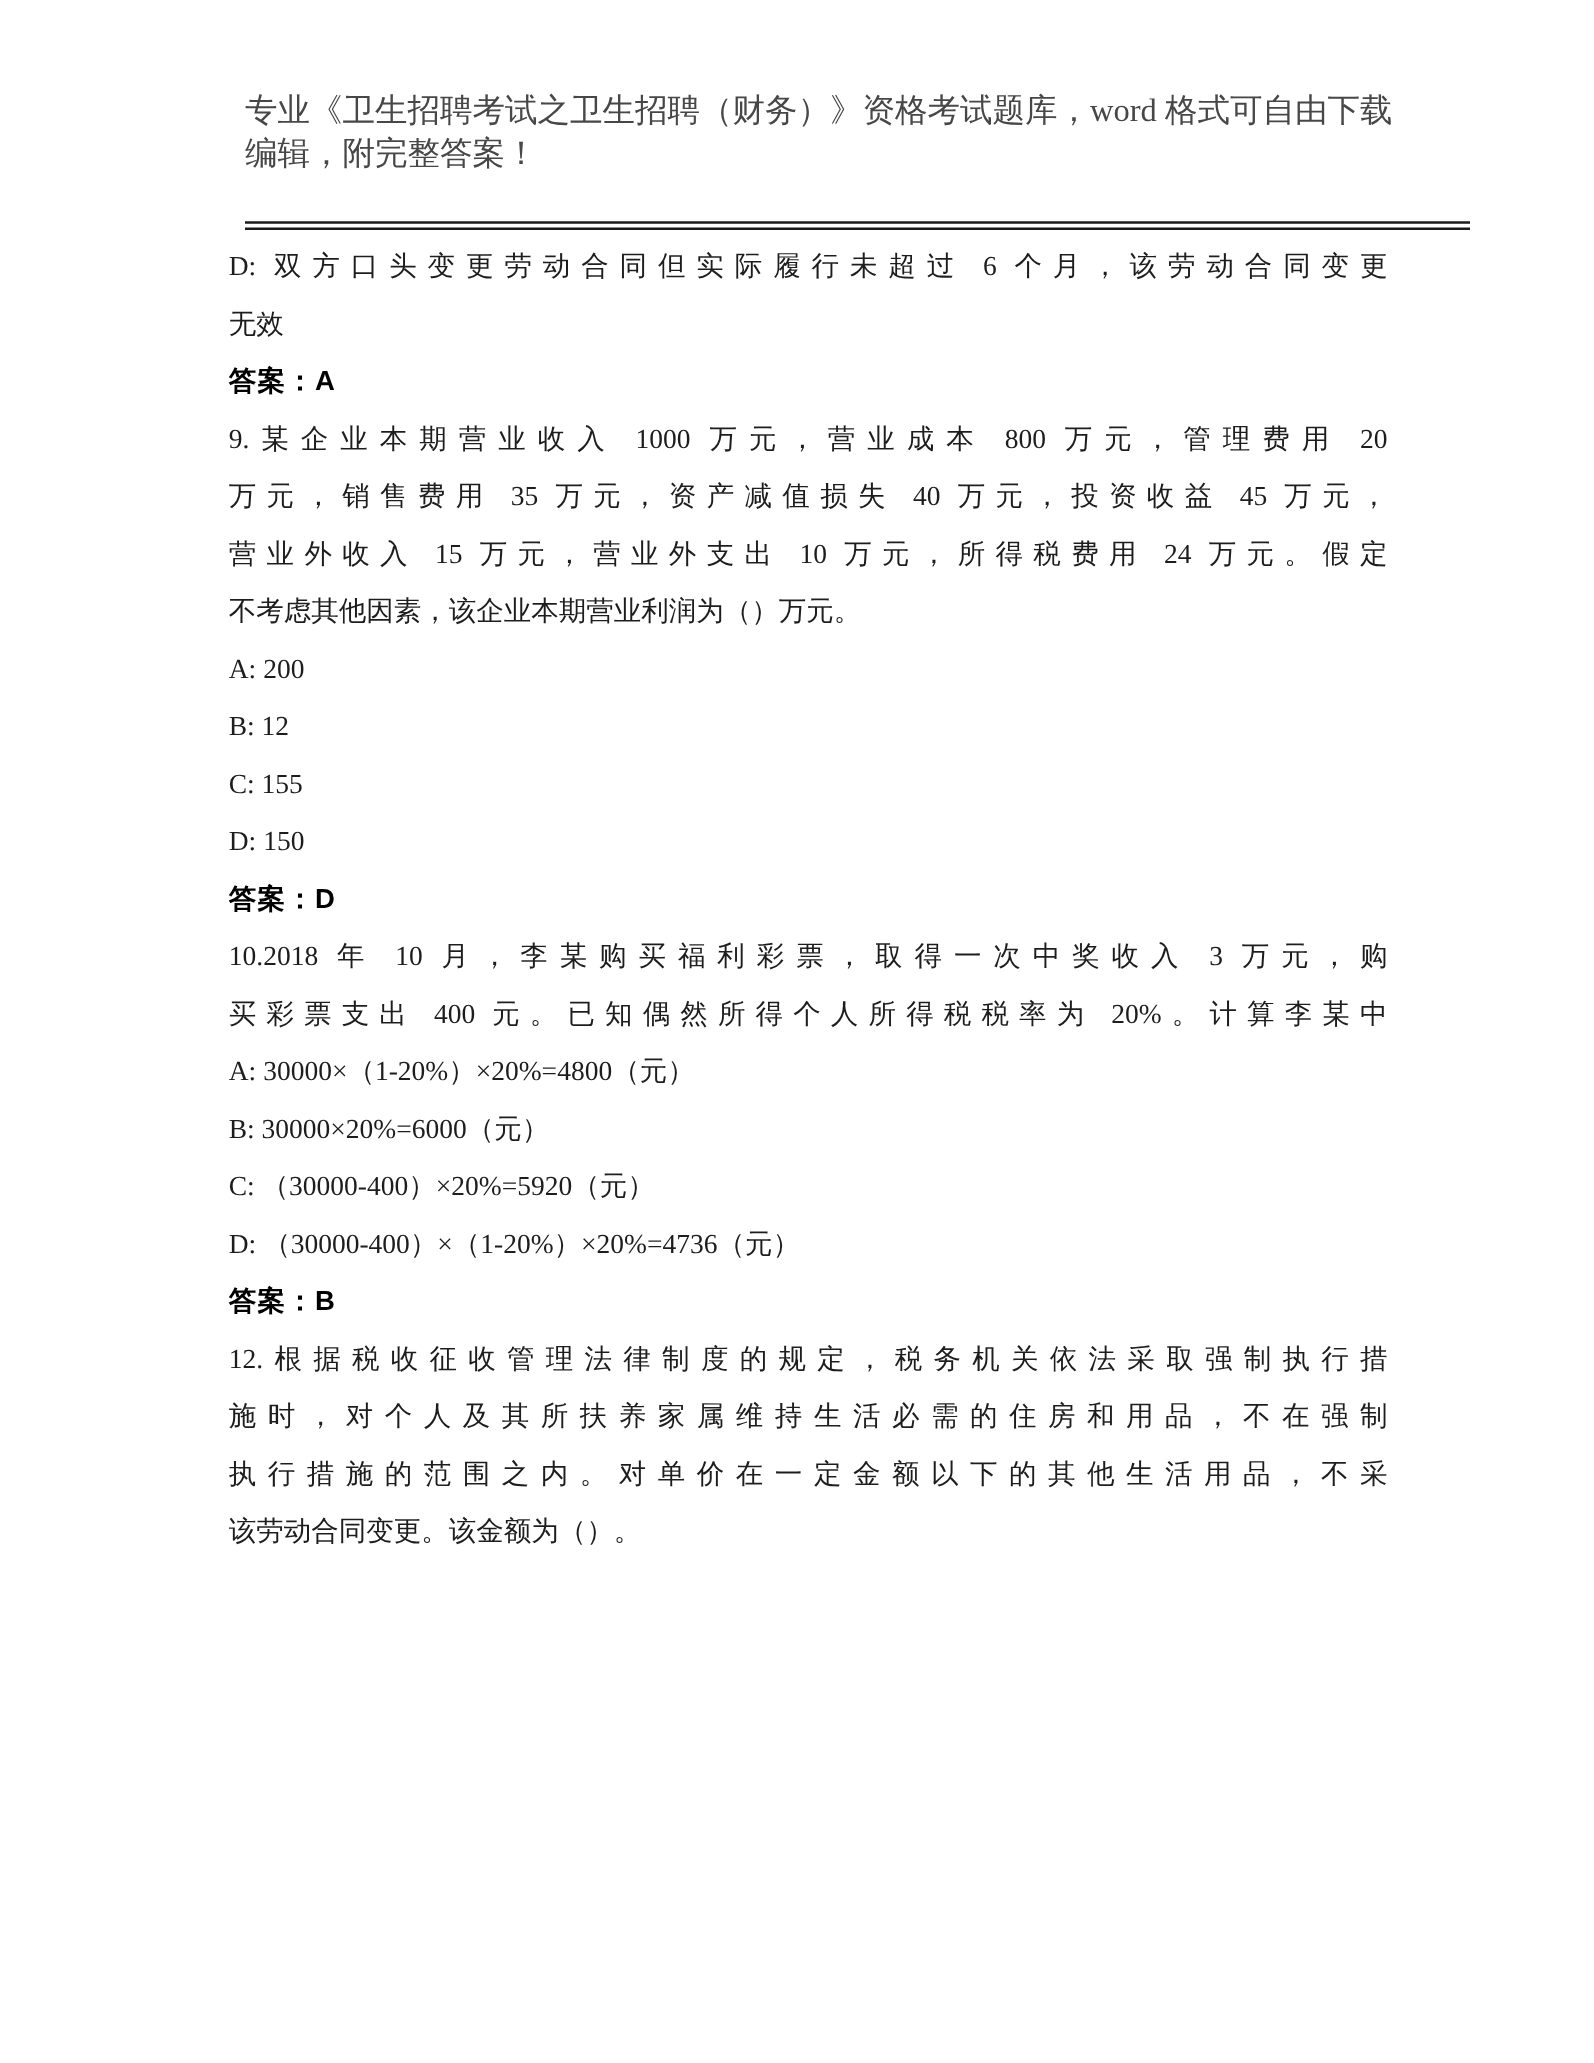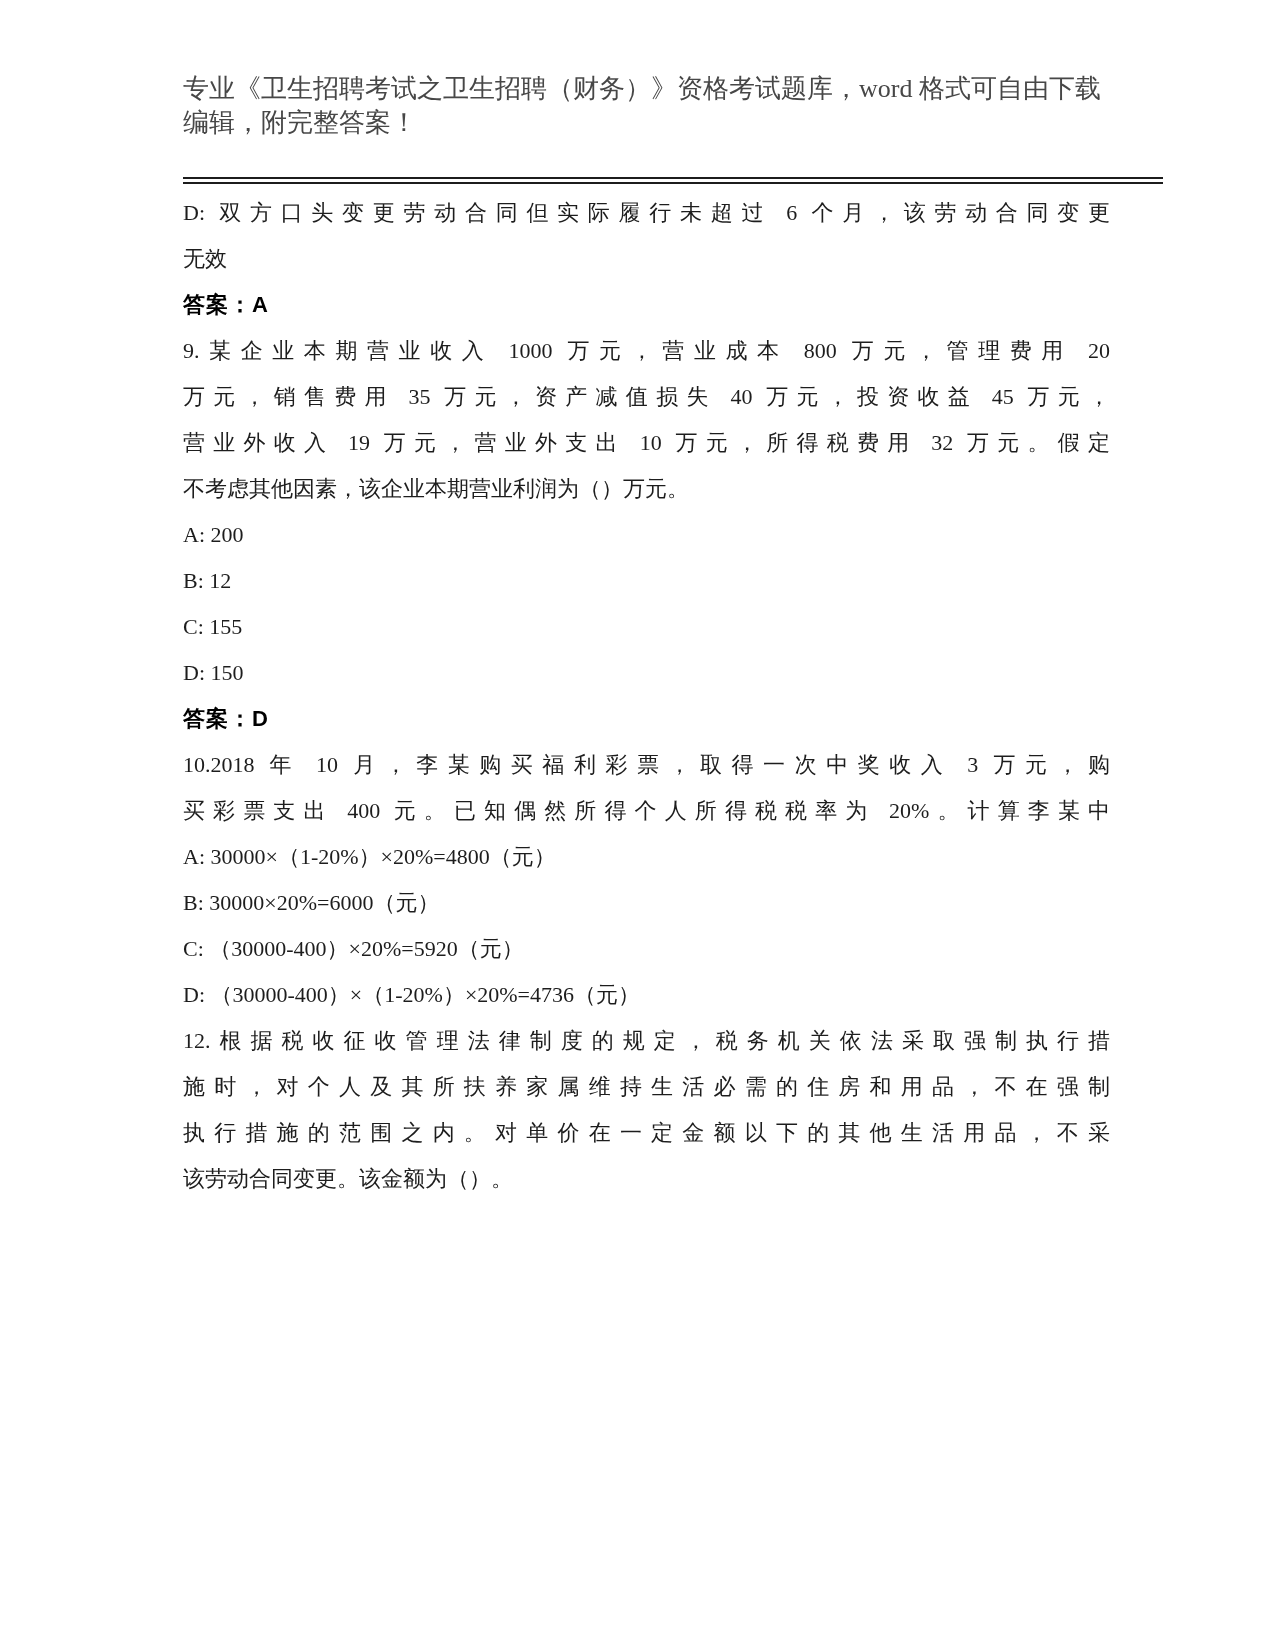--- a/index.html
+++ b/index.html
@@ -21,20 +21,21 @@
       background: #ffffff;
     }
     
     .doc-header {
       width: 980px;
       padding-bottom: 37px;
       border-bottom: 7px double #1c1c1c;
       color: #474747;
       font-size: 26px;
       line-height: 34px;
+      margin-left: 13px;
     }
     .doc-header .hline {
       height: 34px;
       overflow: hidden;
       white-space: nowrap;
     }
     
     .content {
       width: 927px;
       margin-top: 6px;
@@ -73,36 +74,37 @@
 
     <div class="block">
       <div class="line fill">D: 双方口头变更劳动合同但实际履行未超过 6 个月，该劳动合同变更</div>
       <div class="line">无效</div>
       <div class="line answer">答案：A</div>
     </div>
 
     <div class="block">
       <div class="line fill">9.某企业本期营业收入 1000 万元，营业成本 800 万元，管理费用 20</div>
       <div class="line fill">万元，销售费用 35 万元，资产减值损失 40 万元，投资收益 45 万元，</div>
-      <div class="line fill">营业外收入 19 万元，营业外支出 10 万元，所得税费用 32 万元。假定</div>
+      <div class="line fill">营业外收入 15 万元，营业外支出 10 万元，所得税费用 24 万元。假定</div>
       <div class="line">不考虑其他因素，该企业本期营业利润为（）万元。</div>
       <div class="line">A: 200</div>
       <div class="line">B: 12</div>
       <div class="line">C: 155</div>
       <div class="line">D: 150</div>
       <div class="line answer">答案：D</div>
     </div>
 
     <div class="block">
       <div class="line fill">10.2018 年 10 月，李某购买福利彩票，取得一次中奖收入 3 万元，购</div>
       <div class="line fill">买彩票支出 400 元。已知偶然所得个人所得税税率为 20%。计算李某中</div>
       <div class="line">A: 30000×（1-20%）×20%=4800（元）</div>
       <div class="line">B: 30000×20%=6000（元）</div>
       <div class="line">C: （30000-400）×20%=5920（元）</div>
       <div class="line">D: （30000-400）×（1-20%）×20%=4736（元）</div>
+      <div class="line answer">答案：B</div>
     </div>
 
     <div class="block">
       <div class="line fill">12.根据税收征收管理法律制度的规定，税务机关依法采取强制执行措</div>
       <div class="line fill">施时，对个人及其所扶养家属维持生活必需的住房和用品，不在强制</div>
       <div class="line fill">执行措施的范围之内。对单价在一定金额以下的其他生活用品，不采</div>
       <div class="line">该劳动合同变更。该金额为（）。</div>
     </div>
 
   </div>

